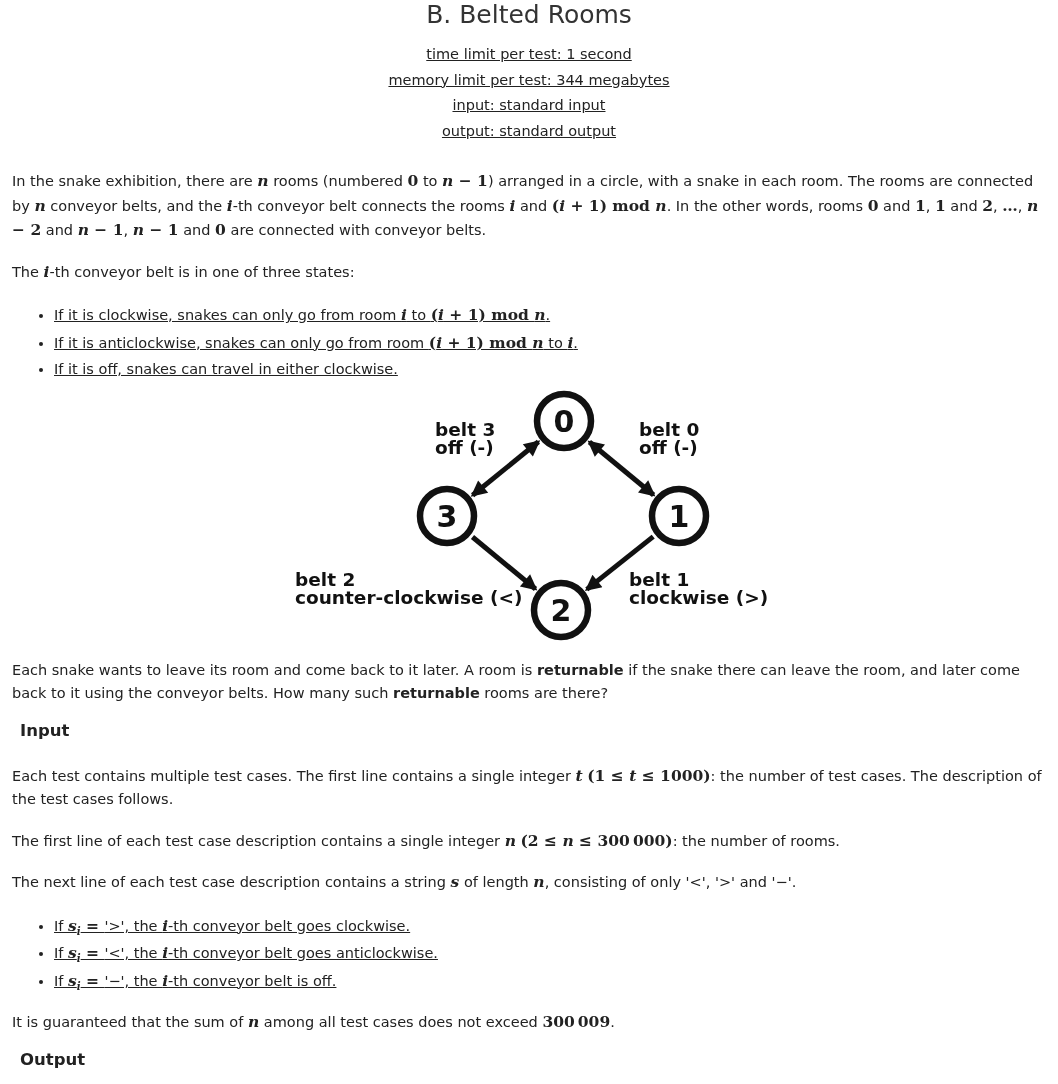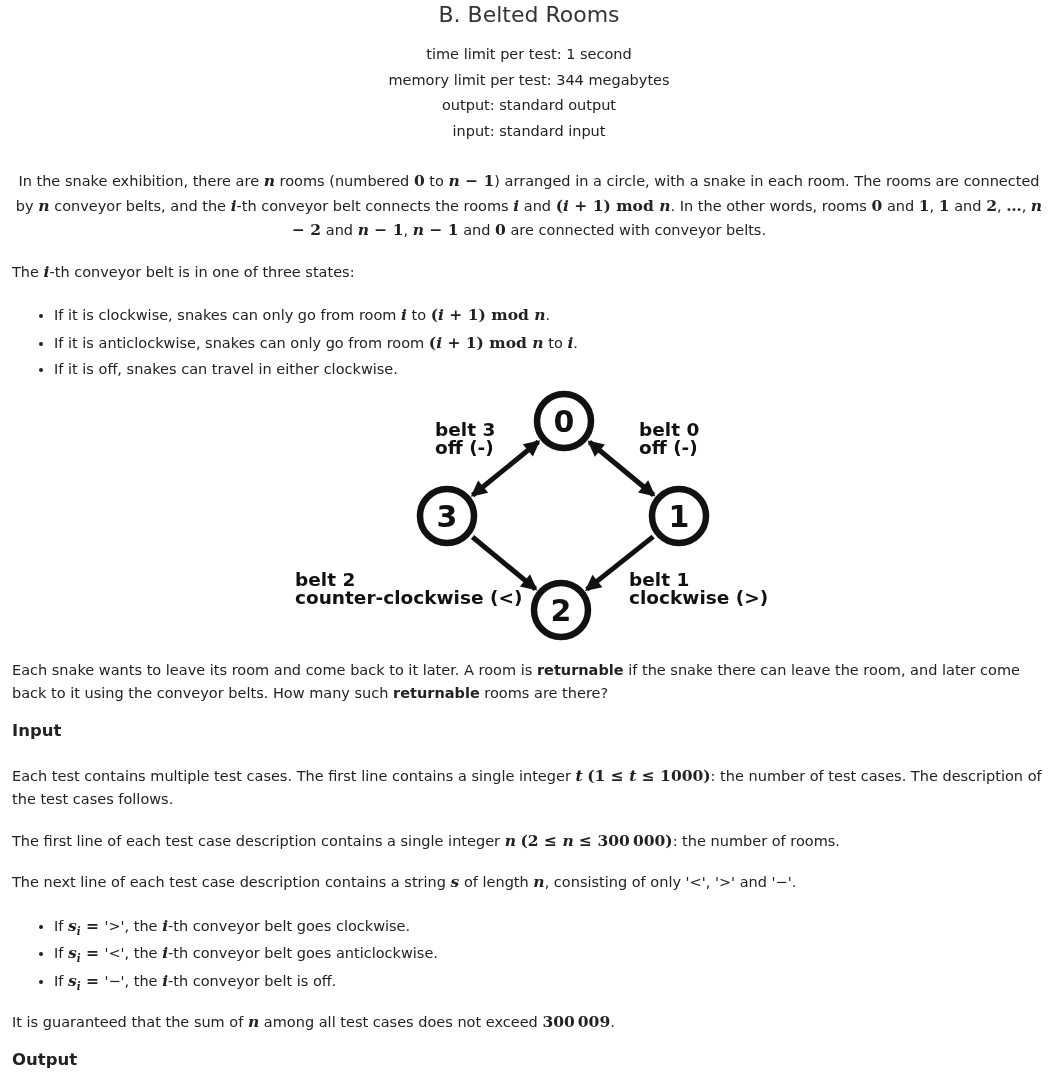--- a/index.html
+++ b/index.html
@@ -6,48 +6,50 @@
   body {
     width: 1058px; height: 1084px; overflow: hidden;
     font-family: "DejaVu Sans", sans-serif;
     color: #222;
     position: relative;
     box-sizing: border-box;
     padding: 2px 12px 8px 12px;
   }
   .ptitle {
     text-align: center;
-    font-size: 22px;
+    font-size: 25px;
     line-height: 26px;
     color: #333;
     margin: 0 0 14px 0;
   }
   .plimits div {
     text-align: center;
     font-size: 14.5px;
     line-height: 25.5px;
+    text-decoration: underline;
   }
   p.stmt {
     font-size: 14.5px;
     line-height: 23.5px;
     margin: 17px 0 0 0;
   }
-  p.stmt.first { margin-top: 25px; text-align: center; }
+  p.stmt.first { margin-top: 25px; }
   p.stmt.tight { margin-top: 0; }
   ul.stmt-list {
     margin: 19px 0 0 0;
     padding: 0 0 0 42px;
     font-size: 14.5px;
     line-height: 23.5px;
+    text-decoration: underline;
   }
   ul.stmt-list li { margin: 0 0 3px 0; }
   h2.sect {
     font-size: 16.5px;
     line-height: 22px;
-    margin: 14px 0 0 0;
+    margin: 14px 0 0 8px;
     color: #222;
     font-weight: bold;
   }
   h2.sect + p.stmt { margin-top: 22px; }
   
   .mv {
     font-family: "DejaVu Serif", serif;
     font-style: italic;
     font-weight: bold;
     font-size: 15.5px;
@@ -89,22 +91,22 @@
 </head>
 <body>
 
 <div>
 
   <div class="ptitle">B. Belted Rooms</div>
 
   <div class="plimits">
     <div>time limit per test: 1 second</div>
     <div>memory limit per test: 344 megabytes</div>
+    <div>input: standard input</div>
     <div>output: standard output</div>
-    <div>input: standard input</div>
   </div>
 
   <p class="stmt first">In the snake exhibition, there are <span class="mv">n</span> rooms (numbered <span class="mm">0</span> to <span class="mv">n</span><span class="mm"> − 1</span>) arranged in a circle, with a snake in each room. The rooms are connected by <span class="mv">n</span> conveyor belts, and the <span class="mv">i</span>-th conveyor belt connects the rooms <span class="mv">i</span> and <span class="mm">(</span><span class="mv">i</span><span class="mm"> + 1) mod </span><span class="mv">n</span>. In the other words, rooms <span class="mm">0</span> and <span class="mm">1</span>, <span class="mm">1</span> and <span class="mm">2</span>, <span class="mm">…</span>, <span class="mv">n</span><span class="mm"> − 2</span> and <span class="mv">n</span><span class="mm"> − 1</span>, <span class="mv">n</span><span class="mm"> − 1</span> and <span class="mm">0</span> are connected with conveyor belts.</p>
 
   <p class="stmt">The <span class="mv">i</span>-th conveyor belt is in one of three states:</p>
 
   <ul class="stmt-list">
     <li>If it is clockwise, snakes can only go from room <span class="mv">i</span> to <span class="mm">(</span><span class="mv">i</span><span class="mm"> + 1) mod </span><span class="mv">n</span>.</li>
     <li>If it is anticlockwise, snakes can only go from room <span class="mm">(</span><span class="mv">i</span><span class="mm"> + 1) mod </span><span class="mv">n</span> to <span class="mv">i</span>.</li>
     <li>If it is off, snakes can travel in either clockwise.</li>

